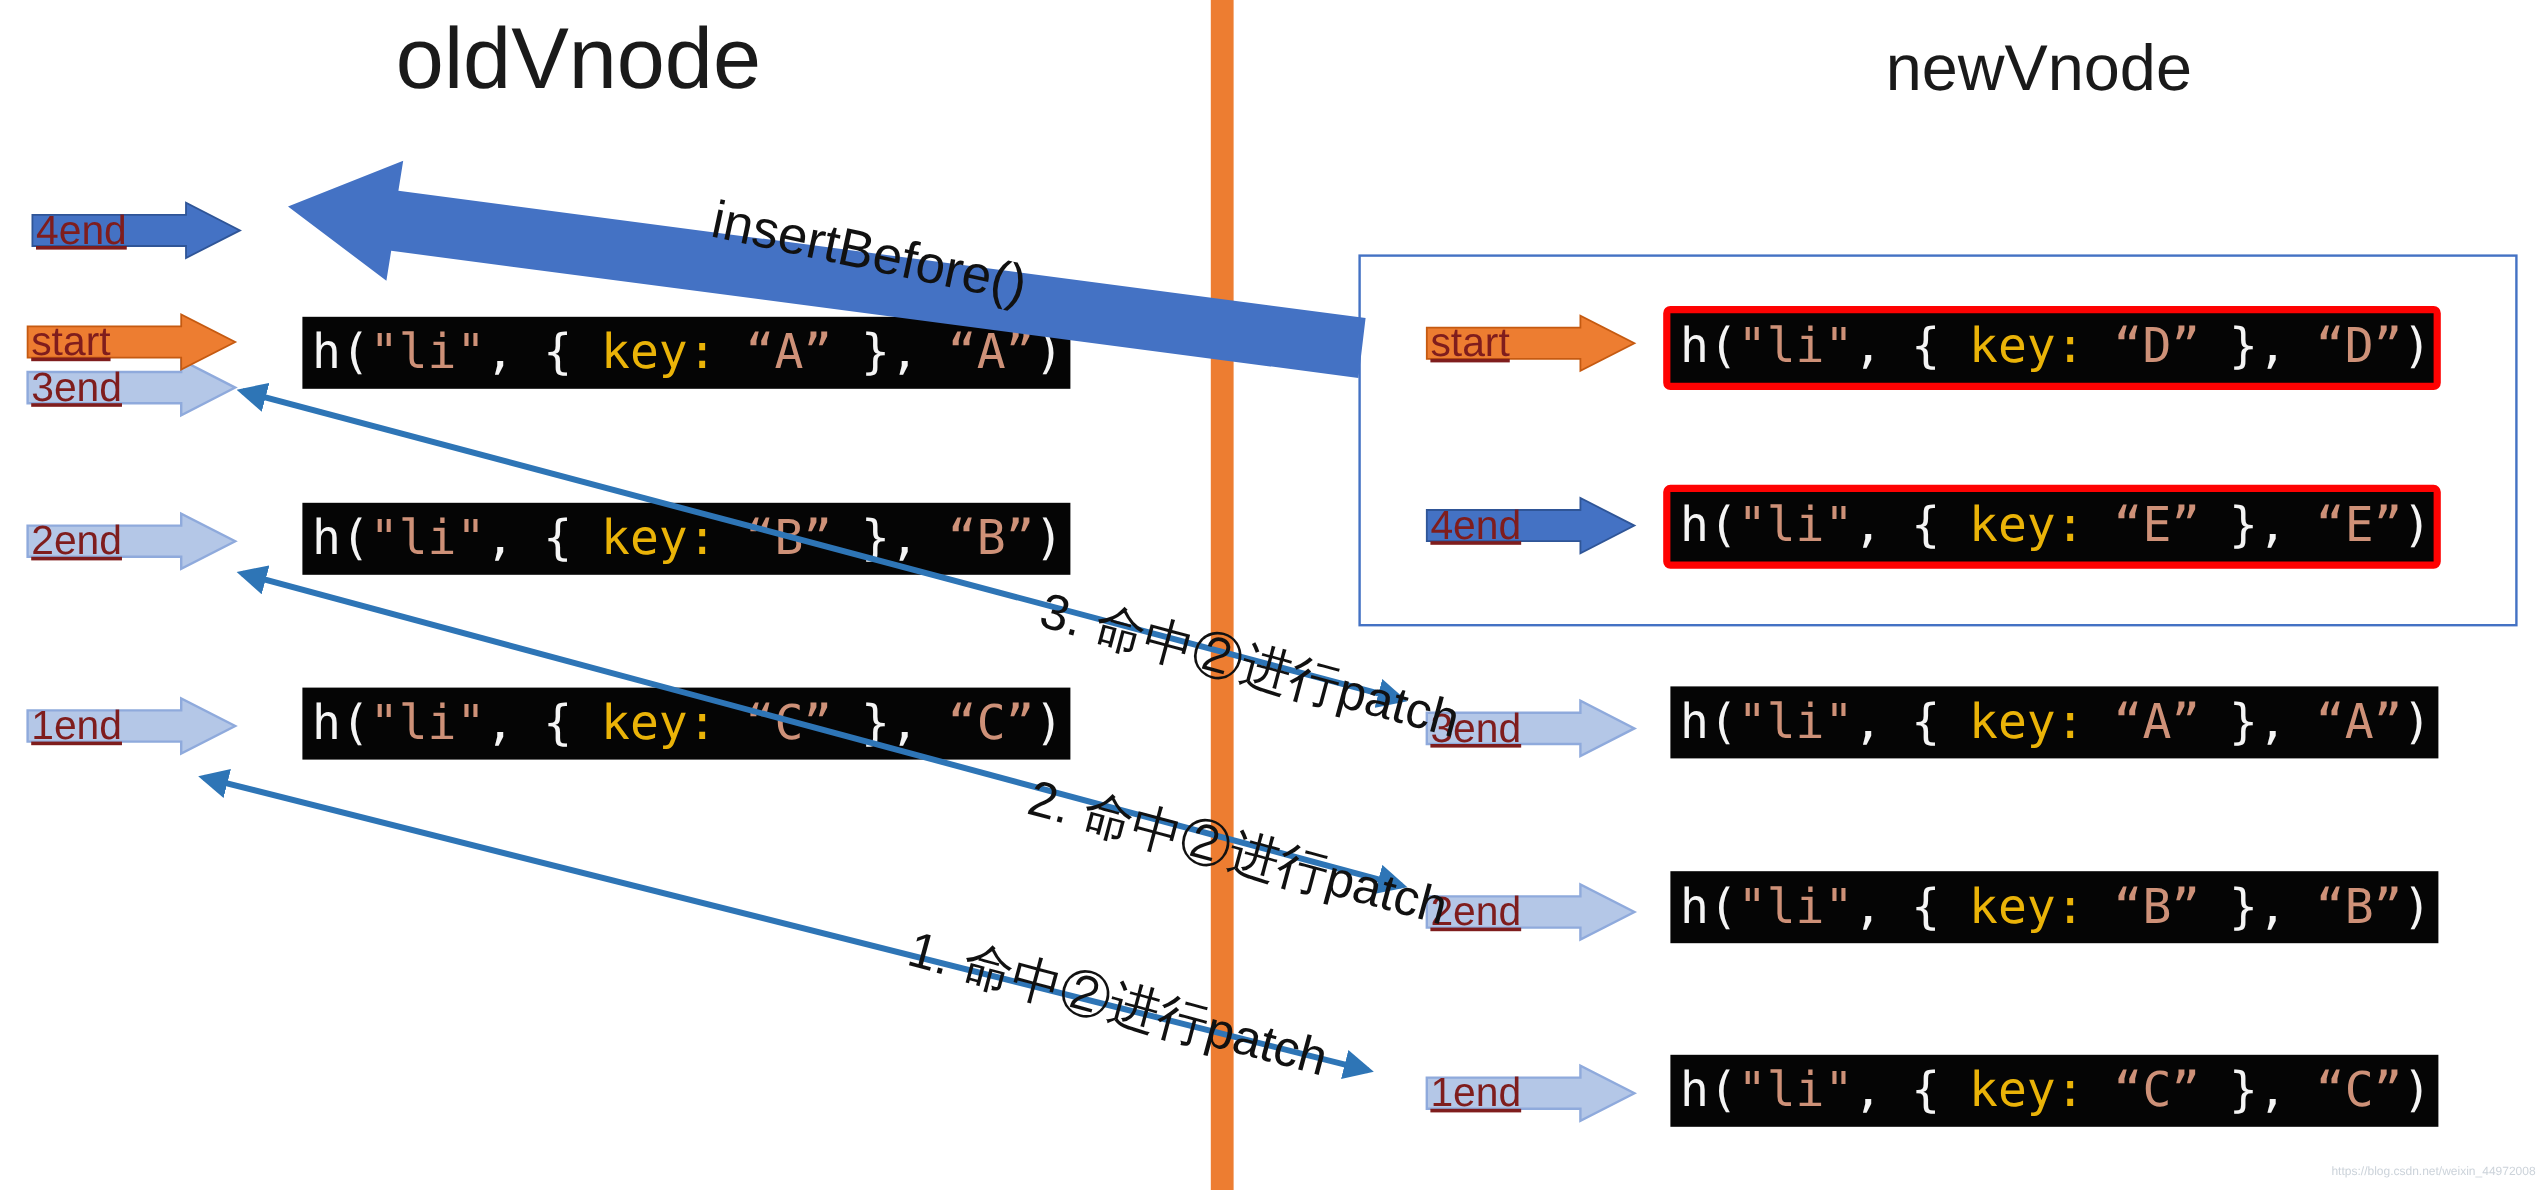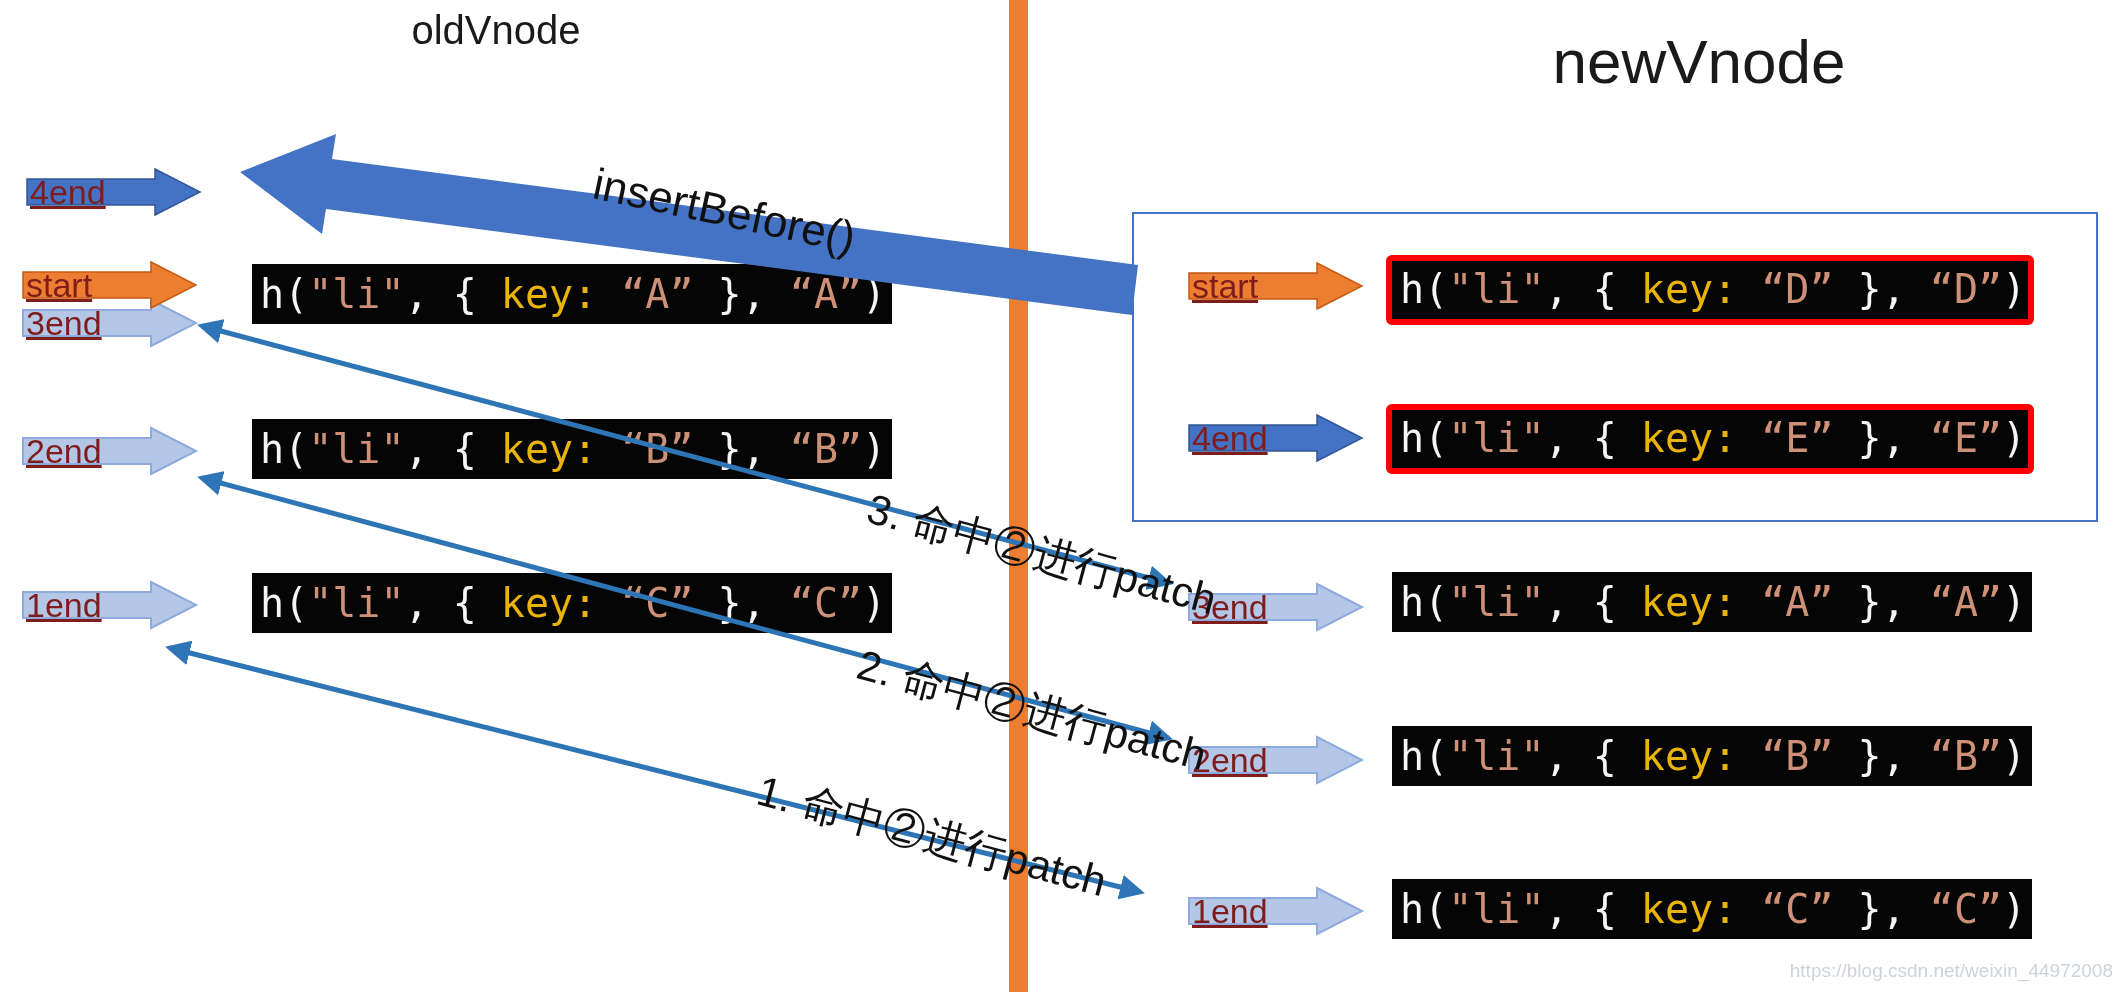--- a/index.html
+++ b/index.html
@@ -9,22 +9,22 @@
   }
   
   .center-line{position:absolute;left:1009px;top:0;width:19px;height:992px;background:#ED7D31;}
   
   .banner{
     position:absolute;left:861px;top:57px;width:303px;height:89px;background:#FFC000;
     color:#ffffff;font-size:56px;font-weight:bold;text-align:center;line-height:89px;
   }
   
   .title{position:absolute;color:#1a1a1a;text-align:center;width:500px;white-space:nowrap;}
-  .title.old{left:246px;top:8px;font-size:40px;}
-  .title.new{left:1449px;top:26px;font-size:62px;}
+  .title.old{left:232px;top:8px;font-size:72px;}
+  .title.new{left:1449px;top:26px;font-size:54px;}
   
   .code-block{
     position:absolute;box-sizing:border-box;background:#050505;width:640px;height:60px;
     line-height:60px;padding-left:8px;font-family:"DejaVu Sans Mono",monospace;font-size:40px;
     white-space:nowrap;overflow:hidden;
   }
   .code-block.hl{width:648px;height:70px;line-height:56px;border:6px solid #FE0202;border-radius:6px;}
   .tok-plain{color:#f5f5f5}
   .tok-string{color:#CE9178}
   .tok-key{color:#eab308}
@@ -47,21 +47,21 @@
     transform:rotate(12deg);transform-origin:left center;
   }
   .patch-label{
     position:absolute;font-size:42px;color:#111111;white-space:nowrap;
     transform:rotate(15deg);transform-origin:left center;
   }
   .patch-label.p3{left:868px;top:480px;}
   .patch-label.p2{left:858px;top:636px;}
   .patch-label.p1{left:758px;top:762px;}
   .watermark{
-    position:absolute;right:10px;bottom:10px;font-size:19px;color:#ccd3da;white-space:nowrap;
+    position:absolute;right:10px;bottom:10px;font-size:10px;color:#ccd3da;white-space:nowrap;
   }
 </style>
 </head>
 <body>
 
 <div class="canvas">
 
   <div class="center-line"></div>
 
   <div class="title old">oldVnode</div>

